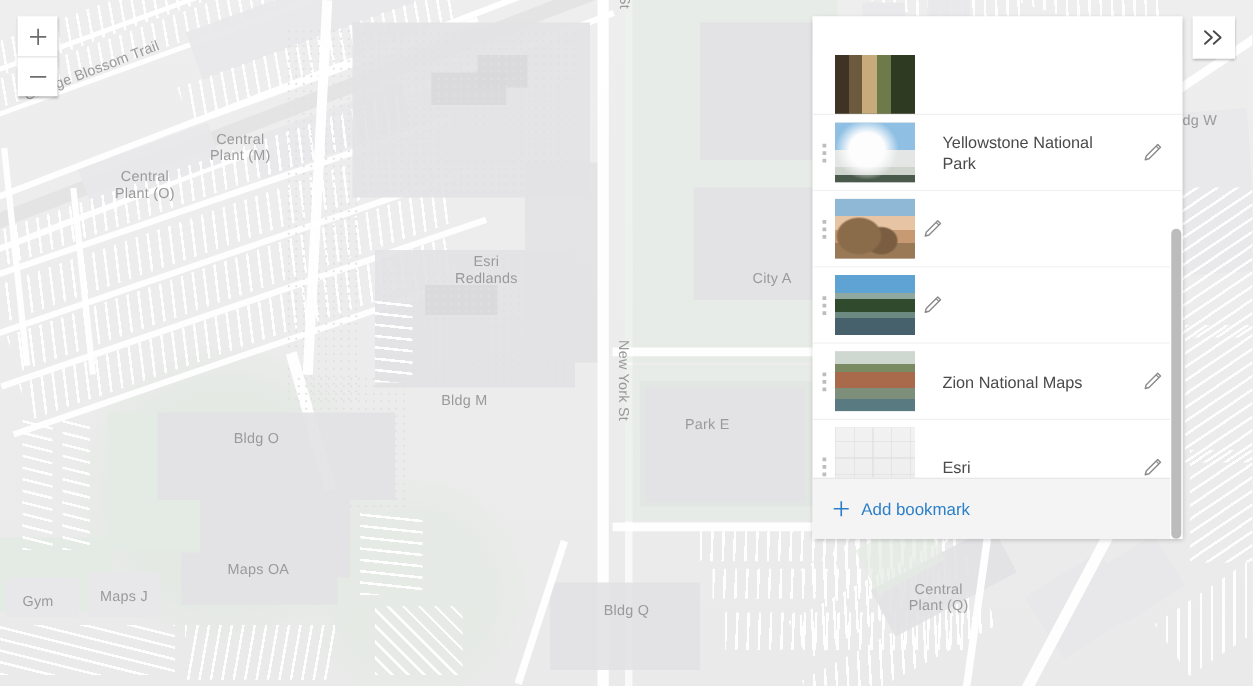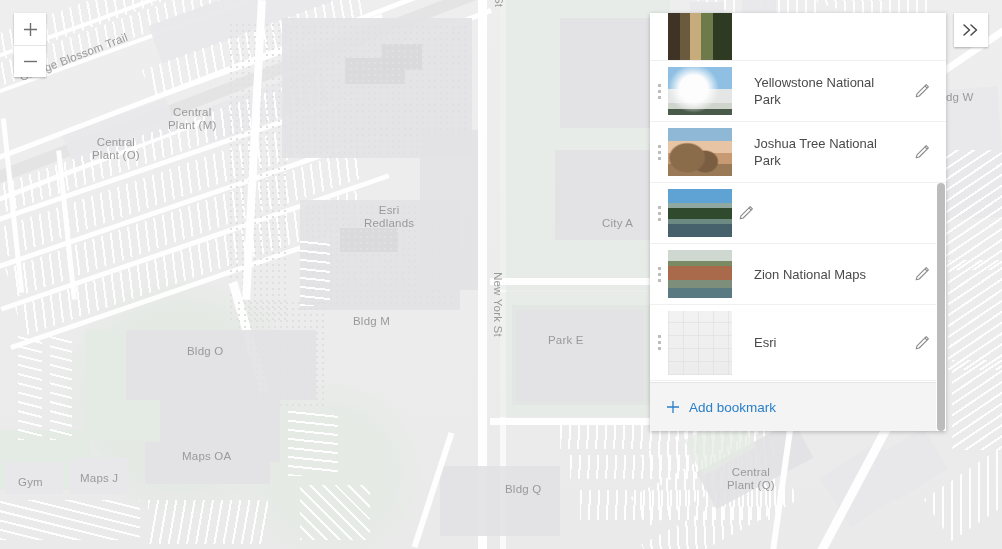--- a/index.html
+++ b/index.html
@@ -131,20 +131,21 @@
     box-shadow: 0 1px 4px rgba(0,0,0,.25);
     z-index: 25;
     display: flex;
     flex-direction: column;
     overflow: hidden;
   }
   .bm-list {
     flex: 1 1 auto;
     overflow: hidden;
     position: relative;
+    margin-top: 31px;
   }
   .bm-row {
     display: flex;
     align-items: center;
     height: 61px;
     padding: 0 10px 0 0;
     border-bottom: 1px solid #f0f0f0;
     cursor: pointer;
     background: #fff;
   }
@@ -385,21 +386,21 @@
         <div class="maplabel" style="left: 364px; top: 204px;">Esri
 Redlands</div>
         <div class="maplabel" style="left: 602px; top: 217px;">City A</div>
         <div class="maplabel" style="left: 353px; top: 315px;">Bldg M</div>
         <div class="maplabel" style="left: 548px; top: 334px;">Park E</div>
         <div class="maplabel vert" style="left: 491px; top: 272px;">New York St</div>
         <div class="maplabel" style="left: 187px; top: 345px;">Bldg O</div>
         <div class="maplabel" style="left: 182px; top: 450px;">Maps OA</div>
         <div class="maplabel" style="left: 18px; top: 476px;">Gym</div>
         <div class="maplabel" style="left: 80px; top: 472px;">Maps J</div>
-        <div class="maplabel" style="left: 505px; top: 483px;">Bldg Q</div>
+        <div class="maplabel" style="left: 483px; top: 483px;">Bldg Q</div>
         <div class="maplabel" style="left: 727px; top: 466px;">Central
 Plant (Q)</div>
         <div class="maplabel" style="left: 946px; top: 91px;">dg W</div>
         <div class="maplabel vert" style="left: 492px; top: -4px;">St</div>
       </div>
   </div>
 
   <div class="zoom-ctl">
     <div class="zoom-btn">
       <svg width="15" height="15" viewBox="0 0 15 15" aria-hidden="true">
@@ -449,21 +450,20 @@
         </div>
         <div class="bm-row">
           <div class="grip">
             <i></i>
             <i></i>
             <i></i>
           </div>
           <div class="thumb">
             <div class="art" style="background: radial-gradient(42% 46% at 30% 62%, rgb(138, 107, 74) 0px, rgb(138, 107, 74) 62%, rgba(138, 107, 74, 0) 70%), radial-gradient(30% 34% at 58% 70%, rgb(123, 94, 66) 0px, rgb(123, 94, 66) 62%, rgba(123, 94, 66, 0) 72%), linear-gradient(rgb(143, 184, 214) 0px, rgb(143, 184, 214) 28%, rgb(230, 196, 164) 28%, rgb(230, 196, 164) 52%, rgb(199, 154, 116) 52%, rgb(199, 154, 116) 74%, rgb(154, 122, 86) 74%, rgb(154, 122, 86) 100%);"></div>
           </div>
-          <div class="bm-name">Joshua Tree National Park</div>
           <div class="pencil">
             <svg width="18" height="18" viewBox="0 0 18 18" aria-hidden="true">
               <path d="M13.2 2.6 L15.4 4.8 L6.2 14 L3.2 14.8 L4 11.8 Z" fill="none" stroke="#8a8a8a" stroke-width="1.1" stroke-linejoin="round"></path>
               <path d="M11.9 3.9 L14.1 6.1" stroke="#8a8a8a" stroke-width="1.1"></path>
             </svg>
           </div>
         </div>
         <div class="bm-row">
           <div class="grip">
             <i></i>

